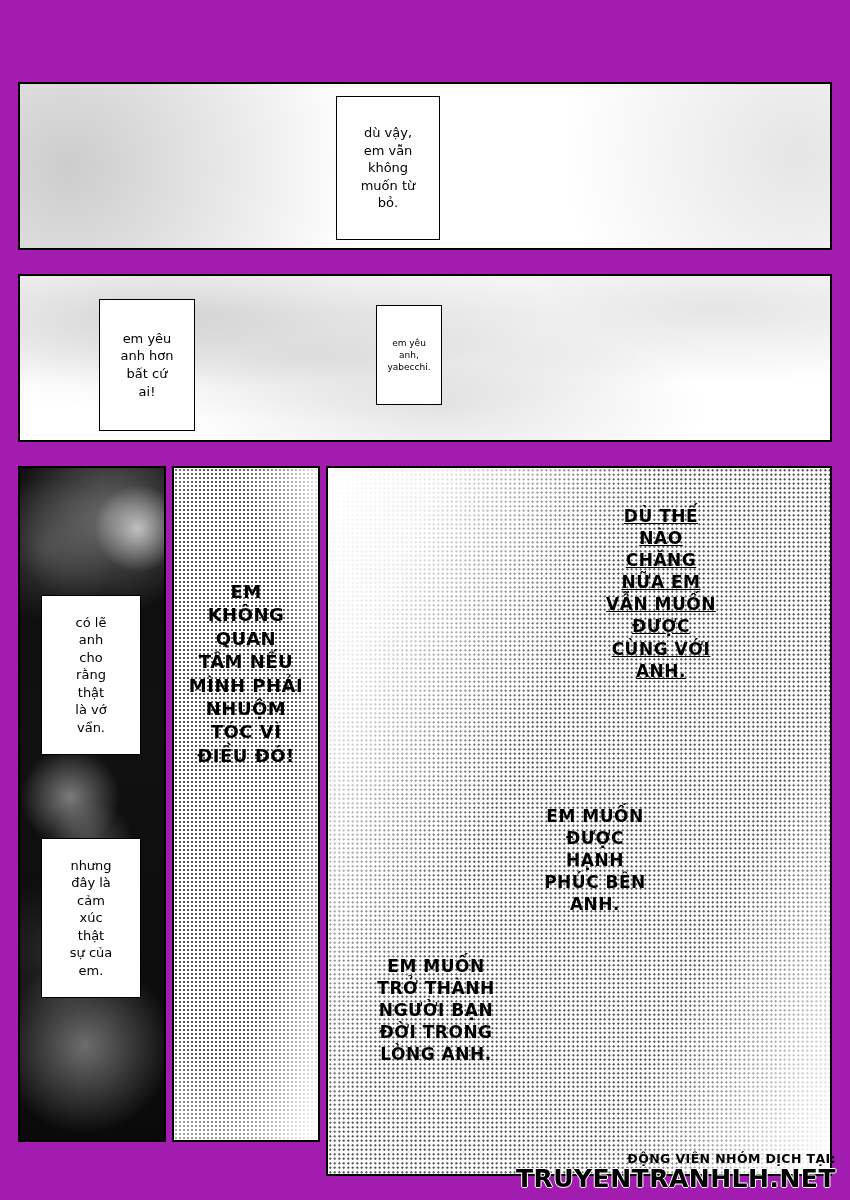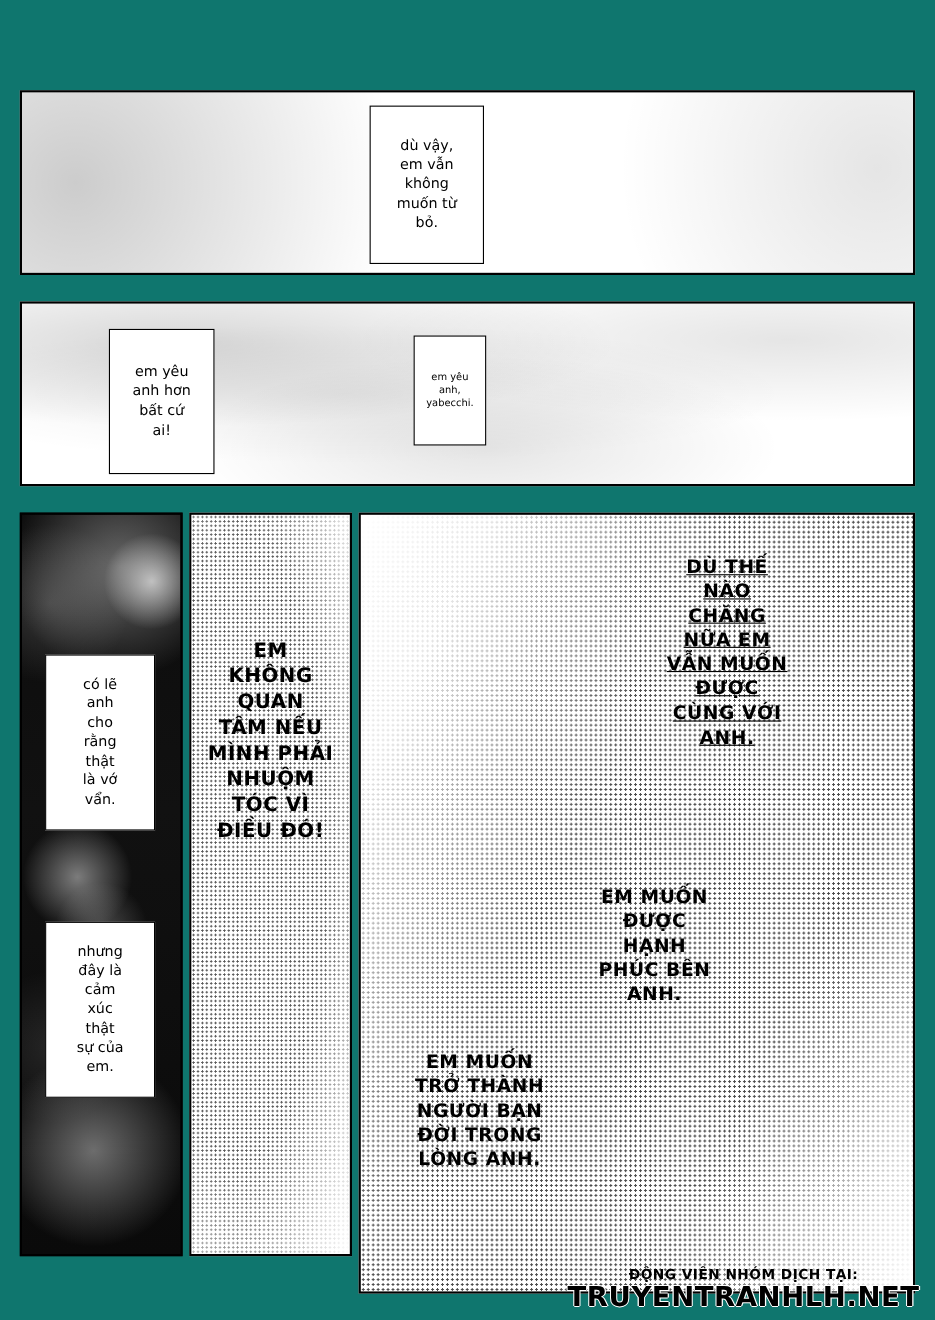--- a/index.html
+++ b/index.html
@@ -11,21 +11,21 @@
     width: 850px;
     height: 1200px;
     font-family: "DejaVu Sans", sans-serif;
     position: relative;
     overflow: hidden;
   }
   #page {
     position: relative;
     width: 850px;
     height: 1200px;
-    background: #0f766e;
+    background: #a21caf;
   }
 
   
   .panel {
     position: absolute;
     background: #ffffff;
     border: 2px solid #000000;
     box-sizing: border-box;
     overflow: hidden;
   }
@@ -142,21 +142,21 @@
   }
   #ft2 { left: 566px; top: 505px; width: 190px; font-size: 17px; text-decoration: underline; }
   #ft3 { left: 500px; top: 805px; width: 190px; font-size: 17px; }
   #ft4 { left: 336px; top: 955px; width: 200px; font-size: 17px; }
 
   
   #footer {
     position: absolute;
     right: 14px;
     bottom: 8px;
-    text-align: center;
+    text-align: right;
     z-index: 20;
     margin-left: 14px;
   }
   #footer-line1 {
     font-size: 12.5px;
     font-weight: bold;
     color: #000;
     letter-spacing: .4px;
   }
   #footer-line2 {

